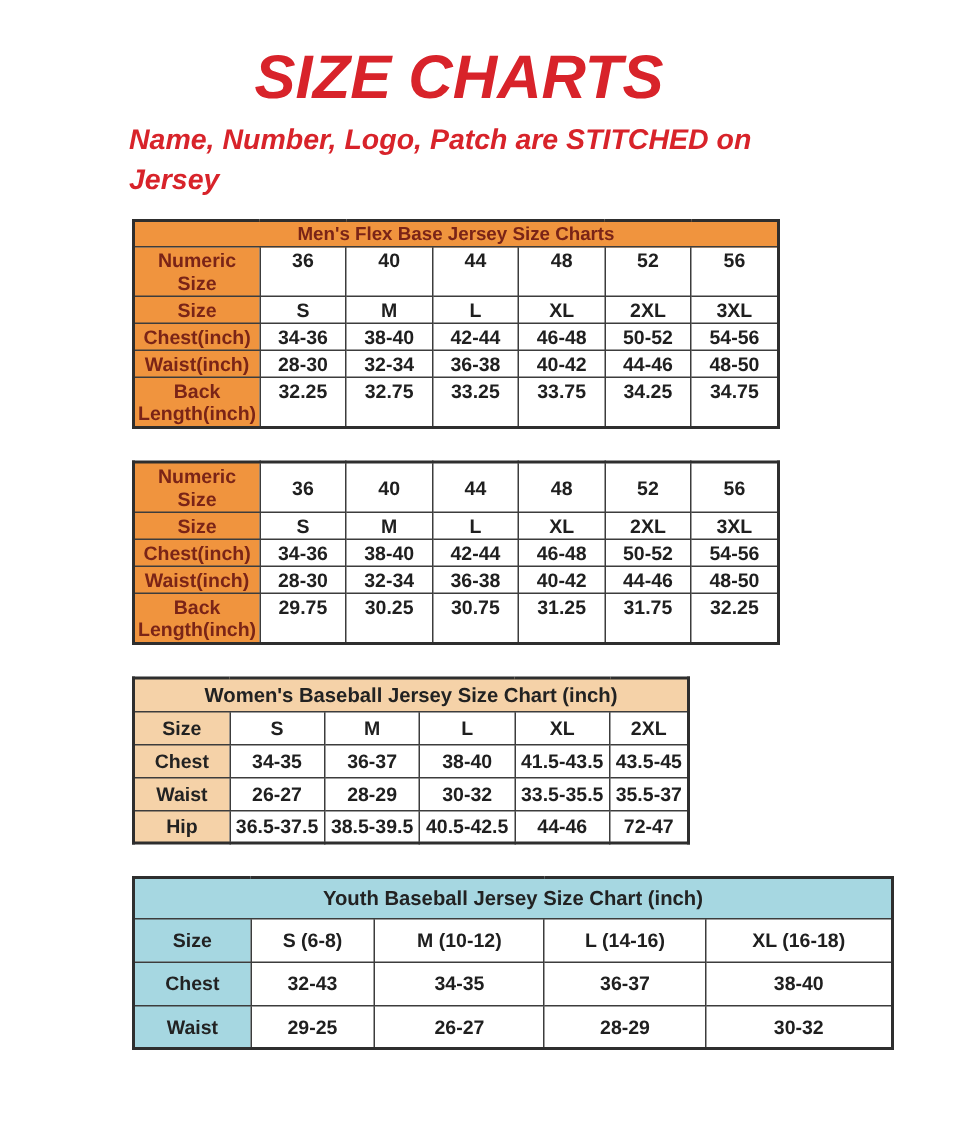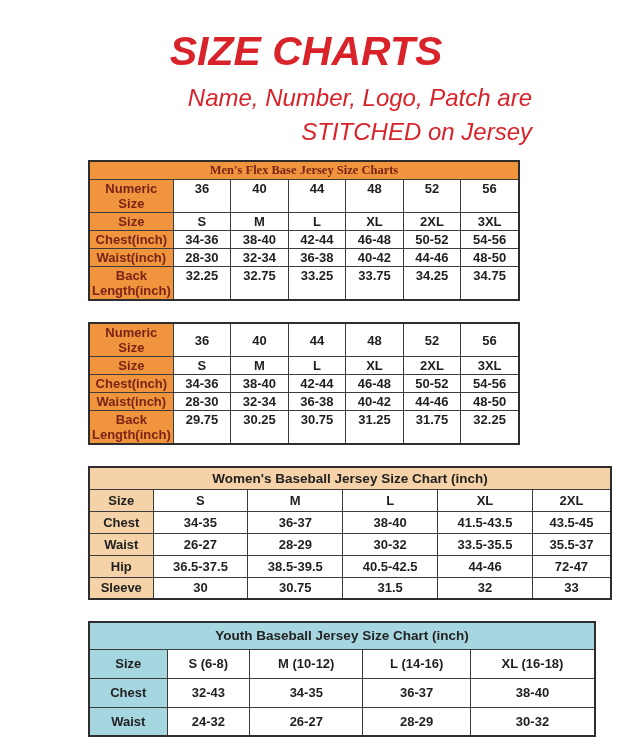--- a/index.html
+++ b/index.html
@@ -31,24 +31,23 @@
     font-weight:bold;
     font-size:41px;
     letter-spacing:0px;
     line-height:1.05;
   }
   .subtitle{
     width:446px;
     margin:0 0 12px 0;
     color:var(--red);
     font-style:italic;
-    font-weight:normal;
-    font-size:24px;
+    font-weight:bold;
+    font-size:19px;
     line-height:1.4;
-    text-align:right;
   }
   table.size-table{
     border-collapse:collapse;
     margin:0 0 21px 2px;
     background:#ffffff;
   }
   table.size-table td{
     border:1px solid var(--border);
     text-align:center;
     vertical-align:middle;
@@ -61,28 +60,28 @@
   
   .theme-orange td.tbl-title,
   .theme-orange td.row-label{background:var(--orange);color:var(--orange-text);}
   .theme-peach td.tbl-title,
   .theme-peach td.row-label{background:var(--peach);color:var(--dark-text);}
   .theme-blue td.tbl-title,
   .theme-blue td.row-label{background:var(--blue);color:var(--dark-text);}
   
   .tbl-mens-flex, .tbl-mens-cool{width:432px;}
   .tbl-mens-flex td, .tbl-mens-cool td{font-size:13px;height:17px;}
-  .tbl-mens-flex td.tbl-title, .tbl-mens-cool td.tbl-title{height:15px;font-size:12.5px;font-family:Liberation Serif, serif;}
+  .tbl-mens-flex td.tbl-title, .tbl-mens-cool td.tbl-title{height:15px;font-size:12.5px;}
   .tbl-mens-flex td.row-label, .tbl-mens-cool td.row-label{width:80px;}
   .tbl-mens-flex tr:nth-child(2) td, .tbl-mens-cool tr:nth-child(2) td,
   .tbl-mens-flex tr:last-child td, .tbl-mens-cool tr:last-child td{vertical-align:top;}
   .tbl-mens-flex tr:last-child td, .tbl-mens-cool tr:last-child td{height:32px;}
   .tbl-mens-cool{margin-bottom:18px;}
   
-  .tbl-womens{width:524px;margin-bottom:16px;}
+  .tbl-womens{width:372px;margin-bottom:16px;}
   .tbl-womens td{font-size:13px;height:22px;}
   .tbl-womens td.tbl-title{height:22px;font-size:13.5px;}
   .tbl-womens td.row-label{width:64px;}
   
   .tbl-youth{width:508px;}
   .tbl-youth td{font-size:13px;height:29px;}
   .tbl-youth td.tbl-title{height:27px;font-size:13.5px;}
   .tbl-youth td.row-label{width:78px;}
 </style>
 </head>
@@ -223,28 +222,20 @@
             <td class="cell">35.5-37</td>
           </tr>
           <tr>
             <td class="row-label">Hip</td>
             <td class="cell">36.5-37.5</td>
             <td class="cell">38.5-39.5</td>
             <td class="cell">40.5-42.5</td>
             <td class="cell">44-46</td>
             <td class="cell">72-47</td>
           </tr>
-          <tr>
-            <td class="row-label">Sleeve</td>
-            <td class="cell">30</td>
-            <td class="cell">30.75</td>
-            <td class="cell">31.5</td>
-            <td class="cell">32</td>
-            <td class="cell">33</td>
-          </tr>
         </tbody>
       </table>
       <table class="size-table theme-blue tbl-youth">
         <tbody>
           <tr>
             <td colspan="5" class="tbl-title">Youth Baseball Jersey Size Chart (inch)</td>
           </tr>
           <tr>
             <td class="row-label">Size</td>
             <td class="cell">S (6-8)</td>
@@ -254,21 +245,21 @@
           </tr>
           <tr>
             <td class="row-label">Chest</td>
             <td class="cell">32-43</td>
             <td class="cell">34-35</td>
             <td class="cell">36-37</td>
             <td class="cell">38-40</td>
           </tr>
           <tr>
             <td class="row-label">Waist</td>
-            <td class="cell">24-32</td>
+            <td class="cell">29-25</td>
             <td class="cell">26-27</td>
             <td class="cell">28-29</td>
             <td class="cell">30-32</td>
           </tr>
         </tbody>
       </table>
     </div>
 </div>
 
 </body></html>

